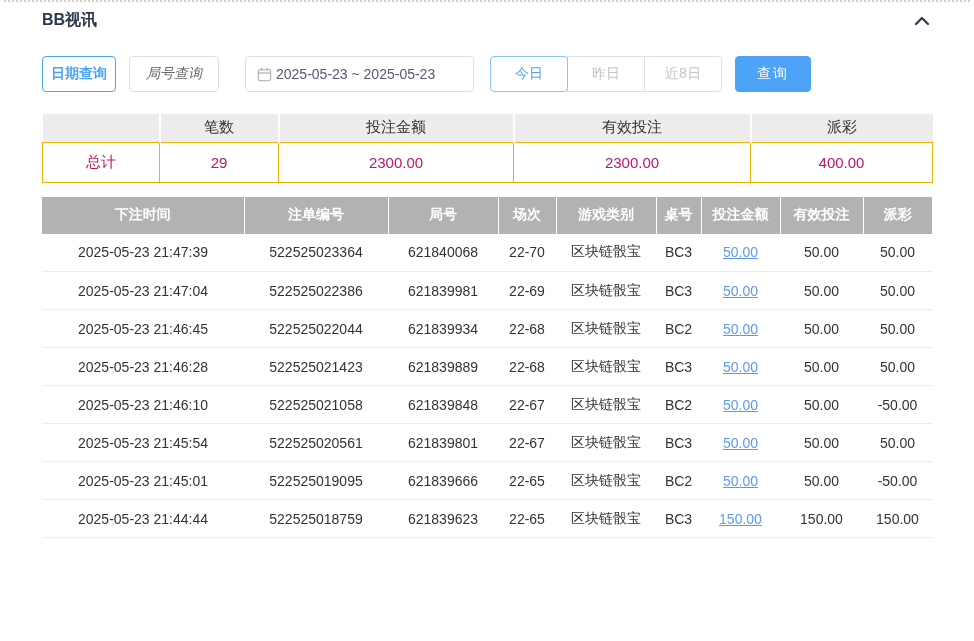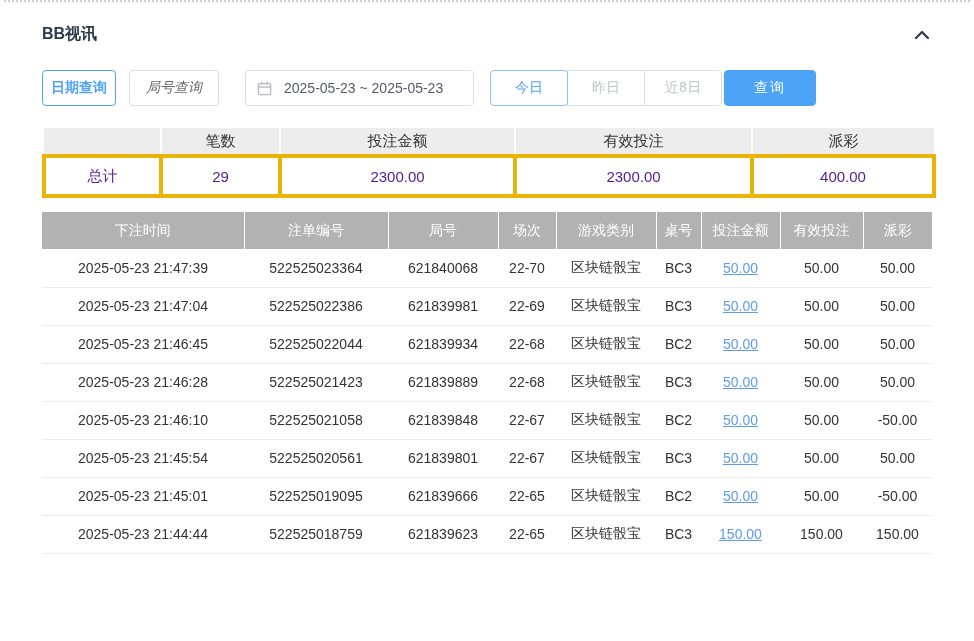--- a/index.html
+++ b/index.html
@@ -6,71 +6,71 @@
   html, body { width: 974px; height: 641px; overflow: hidden; }
   body {
     background: #fff;
     font-family: "Liberation Sans", "DejaVu Sans", sans-serif;
     color: #333;
   }
   .top-dotted { border-top: 2px dotted #cfcfcf; margin: 0 4px; }
   .page { padding: 0 42px; }
 
   
-  .panel-header { display: flex; align-items: center; justify-content: space-between; margin-top: 22px; }
+  .panel-header { display: flex; align-items: center; justify-content: space-between; margin-top: 8px; }
   .panel-title { font-size: 16px; font-weight: bold; color: #2d3a4b; }
   .collapse-btn { display: inline-flex; align-items: center; cursor: pointer; padding: 2px; }
 
   
   .filter-row { display: flex; align-items: center; margin-top: 25px; }
   .btn {
     height: 36px; border-radius: 4px; background: #fff; font-size: 14px;
     cursor: pointer; font-family: inherit;
   }
   .outline-blue { border: 1px solid var(--accent, #4da3f5); color: var(--accent, #4da3f5); padding: 0 8px; font-weight: bold; }
   .outline-gray { border: 1px solid #dcdfe6; color: #666; padding: 0 16px; margin-left: 13px; font-style: italic; }
   .date-input {
     height: 36px; width: 229px; border: 1px solid #dcdfe6; border-radius: 4px;
-    display: flex; align-items: center; gap: 12px; padding: 0 11px;
+    display: flex; align-items: center; gap: 4px; padding: 0 11px;
     color: #515a6e; font-size: 14px; margin-left: 26px; cursor: pointer; background: #fff;
   }
   .quick-group { display: flex; margin-left: 16px; }
   .seg {
     height: 36px; width: 78px; border: 1px solid #dcdfe6; background: #fff;
     color: #c0c4cc; font-size: 14px; cursor: pointer; font-family: Liberation Mono, monospace;
   }
   .seg + .seg { margin-left: -1px; }
   .seg:first-child { border-radius: 4px 0 0 4px; }
   .seg:last-child { border-radius: 0 4px 4px 0; }
   .seg.active { border-color: #8cc2f7; color: var(--accent, #4da3f5); position: relative; z-index: 1; border-radius: 4px; }
   .solid-blue {
     background: var(--accent, #4da3f5); border: 1px solid var(--accent, #4da3f5);
-    color: #fff; width: 92px; margin-left: 2px; letter-spacing: 2px;
+    color: #fff; width: 76px; margin-left: 13px; letter-spacing: 2px;
   }
 
   
   .summary-table {
     width: 100%; border-collapse: collapse; table-layout: fixed;
     margin-top: 22px; text-align: center; font-size: 15px;
   }
   .summary-table th {
     background: #ededed; height: 28px; font-weight: 400; color: #333;
     border-left: 2px solid #fff;
   }
   .summary-table th:first-child { border-left: none; }
-  .summary-table td { height: 40px; border: 4px solid #eab308; color: #4c1d95; background: #fff; }
+  .summary-table td { height: 40px; border: 1px solid #eab308; color: #be185d; background: #fff; }
 
   
   .bets-table {
     width: 100%; border-collapse: collapse; table-layout: fixed;
     margin-top: 14px; text-align: center; font-size: 14px;
   }
   .bets-table th {
     background: var(--table-header-bg, #b2b2b2); color: #fff; height: 37px;
-    font-weight: 400; border-left: 1px solid rgba(255,255,255,.45);
+    font-weight: 700; border-left: 1px solid rgba(255,255,255,.45);
     overflow: hidden; white-space: nowrap;
   }
   .bets-table th:first-child { border-left: none; }
   .bets-table td {
     height: 38px; border-bottom: 1px solid #ececec; color: #333; background: #fff;
     overflow: hidden; white-space: nowrap;
   }
   .amount-link { color: var(--link, #5e9bf0); text-decoration: underline; cursor: pointer; }
   .neg { color: var(--negative, #ea5455); }
 </style>

